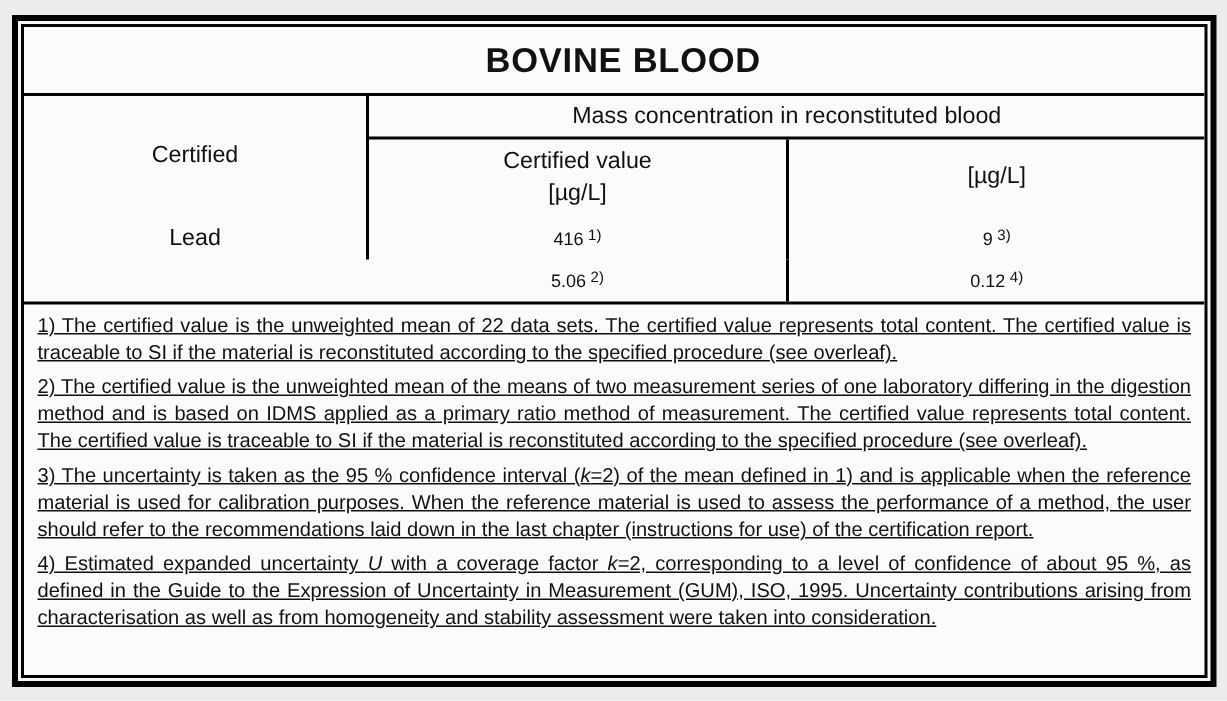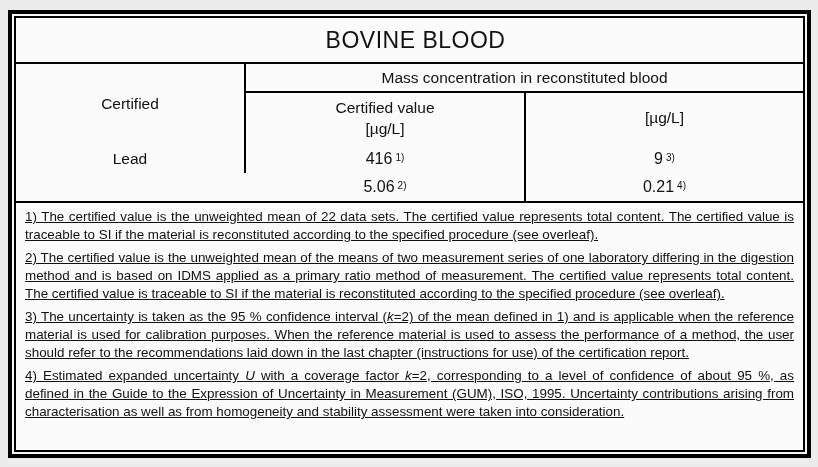--- a/index.html
+++ b/index.html
@@ -20,41 +20,41 @@
     position: absolute; left: 2px; top: 2px; right: 2px; bottom: 2px;
     border: 2px solid #000;
     background: #fbfbfb;
     display: flex; flex-direction: column;
     overflow: hidden;
   }
   .title-row {
     height: 44px; flex: 0 0 auto;
     border-bottom: 2px solid #000;
     display: flex; align-items: center; justify-content: center;
-    font-size: 23px; font-weight: normal; letter-spacing: 0.5px; padding-left: 12px;
+    font-size: 23px; font-weight: bold; letter-spacing: 0.5px; padding-left: 12px;
   }
   .tbl {
     flex: 0 0 auto;
     display: grid;
     grid-template-columns: 230px 280px 1fr;
     grid-template-rows: 29px 51px 29px 28px;
     border-bottom: 2px solid #000;
   }
   .cell { display: flex; align-items: center; justify-content: center; text-align: left; font-size: 15.5px; }
   .param-head { grid-area: 1 / 1 / 3 / 2; border-right: 2px solid #000; }
   .span-head  { grid-area: 1 / 2 / 2 / 4; border-bottom: 2px solid #000; }
   .cert-head  { grid-area: 2 / 2 / 3 / 3; border-right: 2px solid #000; flex-direction: column; line-height: 1.3; }
   .unc-head   { grid-area: 2 / 3 / 3 / 4; flex-direction: column; line-height: 1.3; }
   .p-lead     { grid-area: 3 / 1 / 4 / 2; border-right: 2px solid #000; }
   .p-cad      { grid-area: 4 / 1 / 5 / 2; border-right: 2px solid #000; }
   .v-lead     { grid-area: 3 / 2 / 4 / 3; border-right: 2px solid #000; }
   .v-cad      { grid-area: 4 / 2 / 5 / 3; border-right: 2px solid #000; }
   .u-lead     { grid-area: 3 / 3 / 4 / 4; }
   .u-cad      { grid-area: 4 / 3 / 5 / 4; }
-  .val { font-size: 16px; }
+  .val { font-size: 12px; }
   sup.note { font-size: 10px; line-height: 0; position: relative; top: -1px; margin-left: 3px; }
   .footnotes {
     flex: 1 1 auto;
     padding: 5px 9px 4px 9px;
     font-size: 13.4px; line-height: 18px;
     text-align: justify;
     text-decoration: underline;
   }
   .footnotes p { margin: 0 0 5px 0; }
   .footnotes em { font-style: italic; }
@@ -88,21 +88,21 @@
         <div class="cell u-lead">
           <span class="val">9</span>
           <sup class="note">3)</sup>
         </div>
 
         <div class="cell v-cad">
           <span class="val">5.06</span>
           <sup class="note">2)</sup>
         </div>
         <div class="cell u-cad">
-          <span class="val">0.21</span>
+          <span class="val">0.12</span>
           <sup class="note">4)</sup>
         </div>
       </div>
 
       <div class="footnotes" id="footnotes">
           <p><span>1) The certified value is the unweighted mean of 22 data sets. The certified value represents total content. The certified value is traceable to SI if the material is reconstituted according to the specified procedure (see overleaf).</span></p>
           <p><span>2) The certified value is the unweighted mean of the means of two measurement series of one laboratory differing in the digestion method and is based on IDMS applied as a primary ratio method of measurement. The certified value represents total content. The certified value is traceable to SI if the material is reconstituted according to the specified procedure (see overleaf).</span></p>
           <p><span>3) The uncertainty is taken as the 95 % confidence interval (</span><em>k</em><span>=2) of the mean defined in 1) and is applicable when the reference material is used for calibration purposes. When the reference material is used to assess the performance of a method, the user should refer to the recommendations laid down in the last chapter (instructions for use) of the certification report.</span></p>
           <p><span>4) Estimated expanded uncertainty </span><em>U</em><span> with a coverage factor </span><em>k</em><span>=2, corresponding to a level of confidence of about 95 %, as defined in the Guide to the Expression of Uncertainty in Measurement (GUM), ISO, 1995. Uncertainty contributions arising from characterisation as well as from homogeneity and stability assessment were taken into consideration.</span></p>
         </div>

